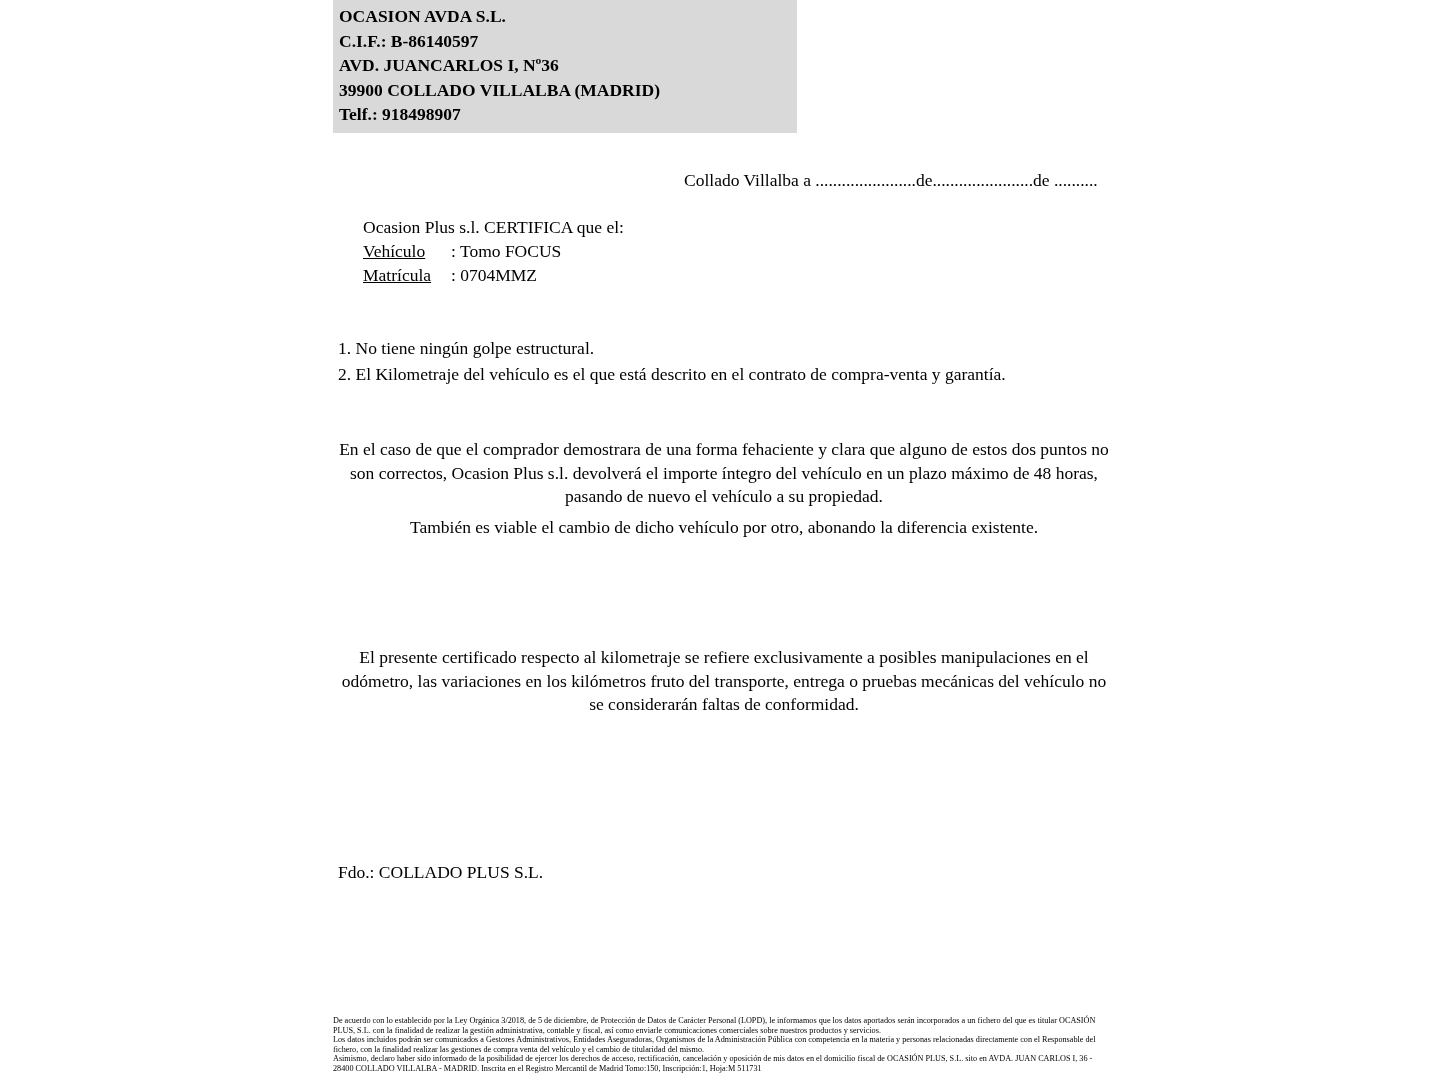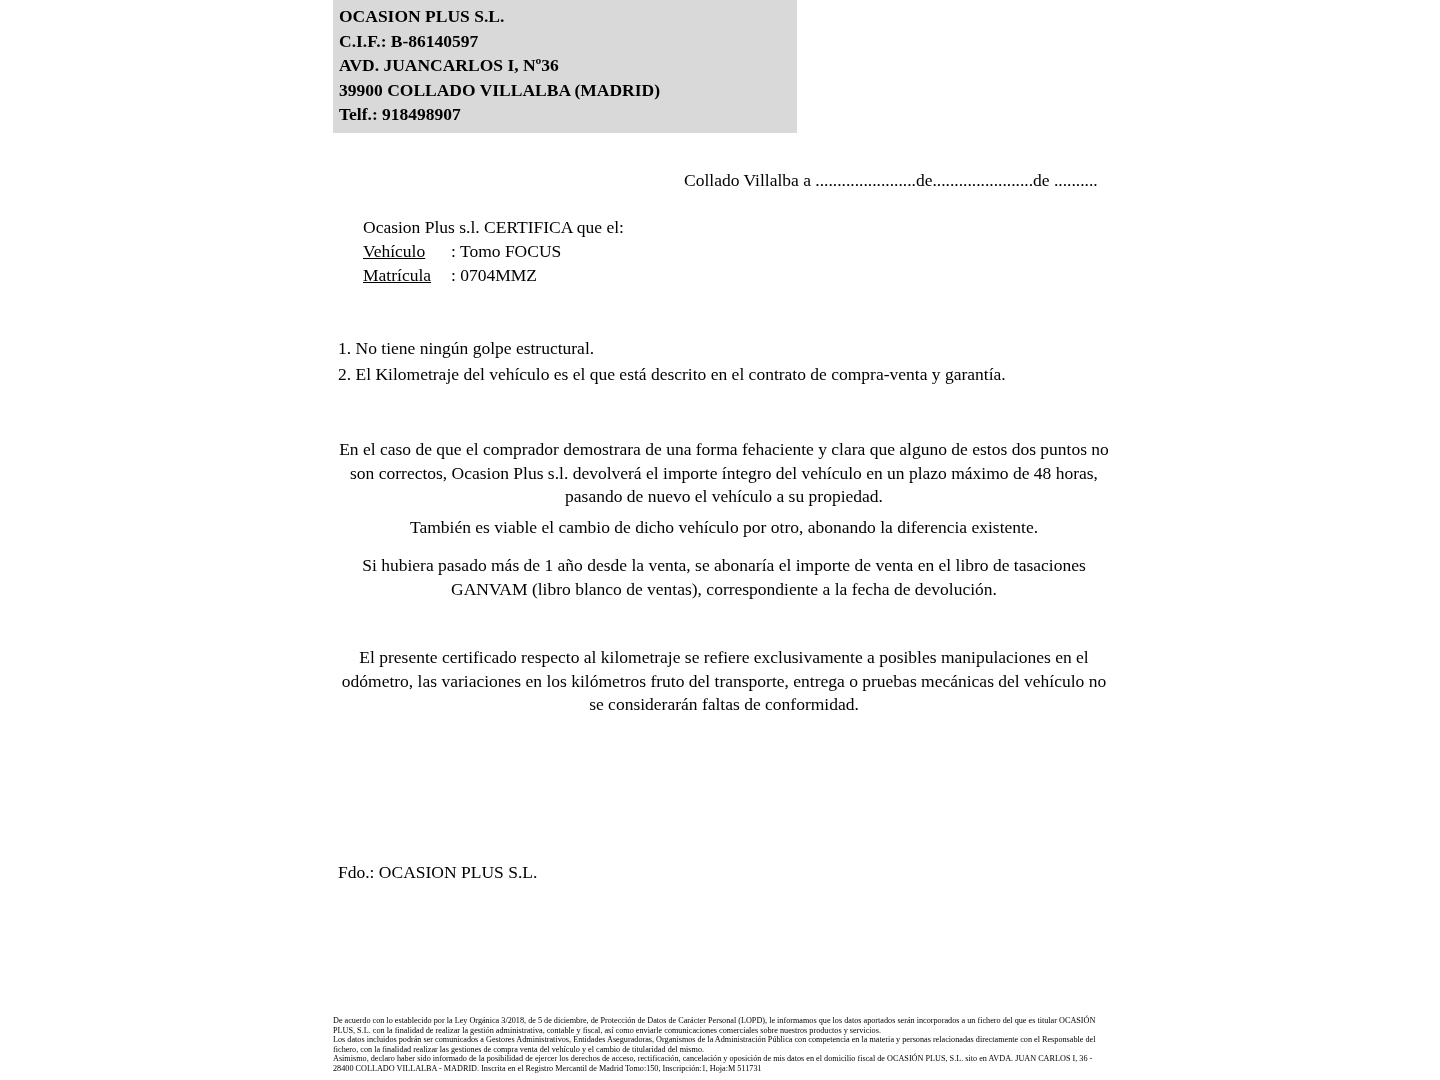--- a/index.html
+++ b/index.html
@@ -114,21 +114,21 @@
   .legal p {
     margin: 0;
   }
 </style>
 </head>
 <body>
 
 <div class="page">
 
   <div class="letterhead">
-    <div class="line">OCASION PLUS S.L.</div>
+    <div class="line">OCASION AVDA S.L.</div>
     <div class="line">C.I.F.: B-86140597</div>
     <div class="line">AVD. JUANCARLOS I, Nº36</div>
     <div class="line">39900 COLLADO VILLALBA (MADRID)</div>
     <div class="line">Telf.: 918498907</div>
   </div>
 
   <div class="date-line">Collado Villalba a .......................de.......................de ..........</div>
 
   <div class="certifies">
     <div>Ocasion Plus s.l. CERTIFICA que el:</div>
@@ -140,24 +140,23 @@
       <span class="k">Matrícula</span>
       <span class="v">: 0704MMZ</span>
     </div>
   </div>
 
   <div class="point point-1">1. No tiene ningún golpe estructural.</div>
   <div class="point point-2">2. El Kilometraje del vehículo es el que está descrito en el contrato de compra-venta y garantía.</div>
 
   <div class="para para-1">En el caso de que el comprador demostrara de una forma fehaciente y clara que alguno de estos dos puntos no son correctos, Ocasion Plus s.l. devolverá el importe íntegro del vehículo en un plazo máximo de 48 horas, pasando de nuevo el vehículo a su propiedad.</div>
   <div class="para para-2">También es viable el cambio de dicho vehículo por otro, abonando la diferencia existente.</div>
-  <div class="para para-3">Si hubiera pasado más de 1 año desde la venta, se abonaría el importe de venta en el libro de tasaciones GANVAM (libro blanco de ventas), correspondiente a la fecha de devolución.</div>
   <div class="para para-4">El presente certificado respecto al kilometraje se refiere exclusivamente a posibles manipulaciones en el odómetro, las variaciones en los kilómetros fruto del transporte, entrega o pruebas mecánicas del vehículo no se considerarán faltas de conformidad.</div>
 
-  <div class="signature">Fdo.: OCASION PLUS S.L.</div>
+  <div class="signature">Fdo.: COLLADO PLUS S.L.</div>
 
   <div class="legal">
     <p>De acuerdo con lo establecido por la Ley Orgánica 3/2018, de 5 de diciembre, de Protección de Datos de Carácter Personal (LOPD), le informamos que los datos aportados serán incorporados a un fichero del que es titular OCASIÓN PLUS, S.L. con la finalidad de realizar la gestión administrativa, contable y fiscal, así como enviarle comunicaciones comerciales sobre nuestros productos y servicios.</p>
     <p>Los datos incluidos podrán ser comunicados a Gestores Administrativos, Entidades Aseguradoras, Organismos de la Administración Pública con competencia en la materia y personas relacionadas directamente con el Responsable del fichero, con la finalidad realizar las gestiones de compra venta del vehículo y el cambio de titularidad del mismo.</p>
     <p>Asimismo, declaro haber sido informado de la posibilidad de ejercer los derechos de acceso, rectificación, cancelación y oposición de mis datos en el domicilio fiscal de OCASIÓN PLUS, S.L. sito en AVDA. JUAN CARLOS I, 36 - 28400 COLLADO VILLALBA - MADRID. Inscrita en el Registro Mercantil de Madrid Tomo:150, Inscripción:1, Hoja:M 511731</p>
   </div>
 
 </div>
 
 </body></html>

